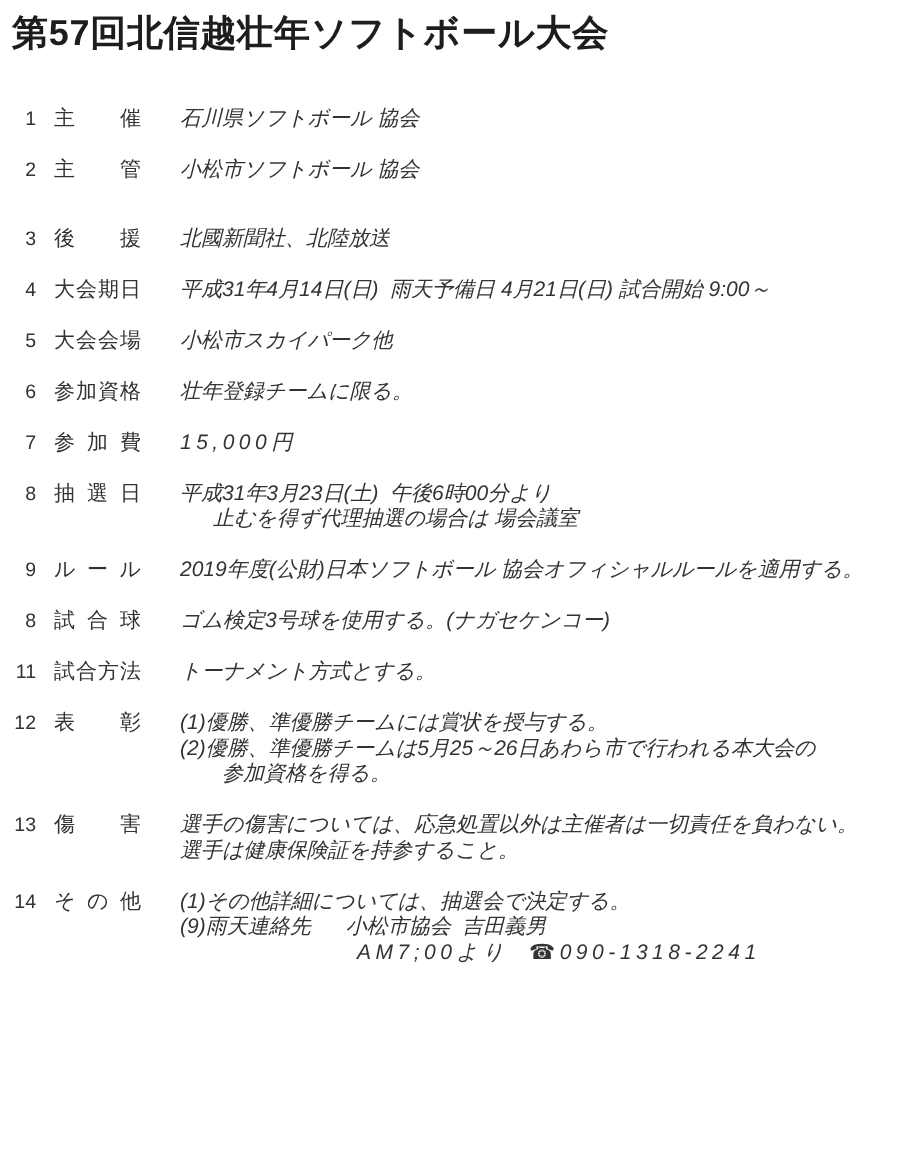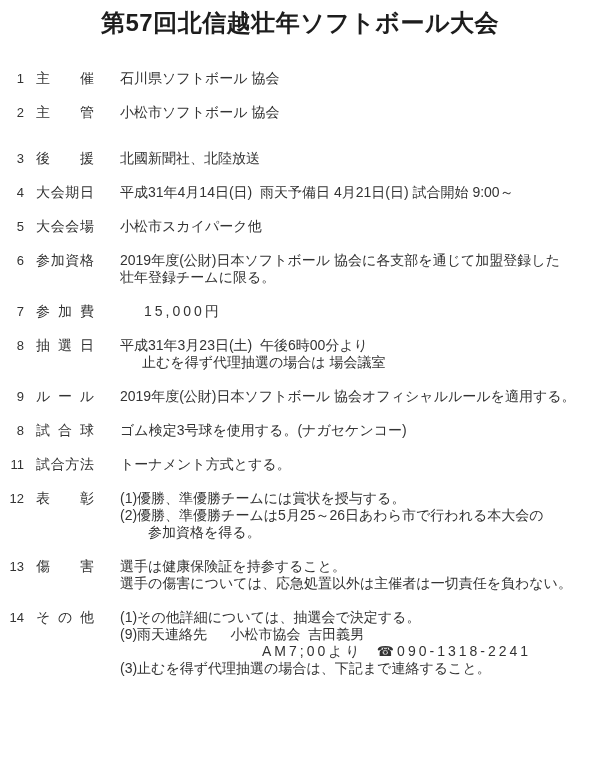--- a/index.html
+++ b/index.html
@@ -17,21 +17,21 @@
     padding: 6px 8px 0 8px;
     font-family: "Liberation Sans", "DejaVu Sans", sans-serif;
     color: #333333;
   }
   .doc-title {
     margin: 0;
     padding-top: 2px;
     font-size: 24px;
     line-height: 30px;
     font-weight: bold;
-    text-align: center;
+    text-align: left;
     color: #1d1d1d;
     letter-spacing: 0.5px;
   }
   .items {
     margin-top: 32px;
   }
   .item {
     display: flex;
     align-items: flex-start;
     font-size: 14px;
@@ -51,28 +51,29 @@
     flex: none;
     width: 58px;
     margin-left: 12px;
     display: flex;
     justify-content: space-between;
     white-space: pre;
   }
   .content {
     margin-left: 26px;
     min-width: 0;
+    font-style: italic;
   }
   .line {
     white-space: pre-wrap;
   }
   .indent-sm { padding-left: 22px; }
   .indent-md { padding-left: 28px; }
   .indent-lg { padding-left: 118px; }
-  .ls { letter-spacing: 3px; margin-left: 24px; }
+  .ls { letter-spacing: 3px; }
 </style>
 </head>
 <body>
 
 <div class="page">
   <h1 class="doc-title">第57回北信越壮年ソフトボール大会</h1>
 
   <div class="items">
 
     <div class="item">
@@ -112,21 +113,20 @@
       <div class="label"><span>大</span><span>会</span><span>会</span><span>場</span></div>
       <div class="content">
         <div class="line">小松市スカイパーク他</div>
       </div>
     </div>
 
     <div class="item">
       <div class="num">6</div>
       <div class="label"><span>参</span><span>加</span><span>資</span><span>格</span></div>
       <div class="content">
-        <div class="line">2019年度(公財)日本ソフトボール 協会に各支部を通じて加盟登録した</div>
         <div class="line">壮年登録チームに限る。</div>
       </div>
     </div>
 
     <div class="item">
       <div class="num">7</div>
       <div class="label"><span>参</span><span>加</span><span>費</span></div>
       <div class="content">
         <div class="line ls">15,000円</div>
       </div>
@@ -172,31 +172,30 @@
         <div class="line">(1)優勝、準優勝チームには賞状を授与する。</div>
         <div class="line">(2)優勝、準優勝チームは5月25～26日あわら市で行われる本大会の</div>
         <div class="line indent-md">参加資格を得る。</div>
       </div>
     </div>
 
     <div class="item">
       <div class="num">13</div>
       <div class="label"><span>傷</span><span>害</span></div>
       <div class="content">
+        <div class="line">選手の傷害については、応急処置以外は主催者は一切責任を負わない。</div>
         <div class="line">選手は健康保険証を持参すること。</div>
-        <div class="line">選手の傷害については、応急処置以外は主催者は一切責任を負わない。</div>
       </div>
     </div>
 
     <div class="item">
       <div class="num">14</div>
       <div class="label"><span>そ</span><span>の</span><span>他</span></div>
       <div class="content">
         <div class="line">(1)その他詳細については、抽選会で決定する。</div>
         <div class="line">(9)雨天連絡先      小松市協会  吉田義男</div>
         <div class="line indent-lg ls">AM7;00より  ☎090-1318-2241</div>
-        <div class="line">(3)止むを得ず代理抽選の場合は、下記まで連絡すること。</div>
       </div>
     </div>
 
 
   </div>
 </div>
 
 </body></html>

